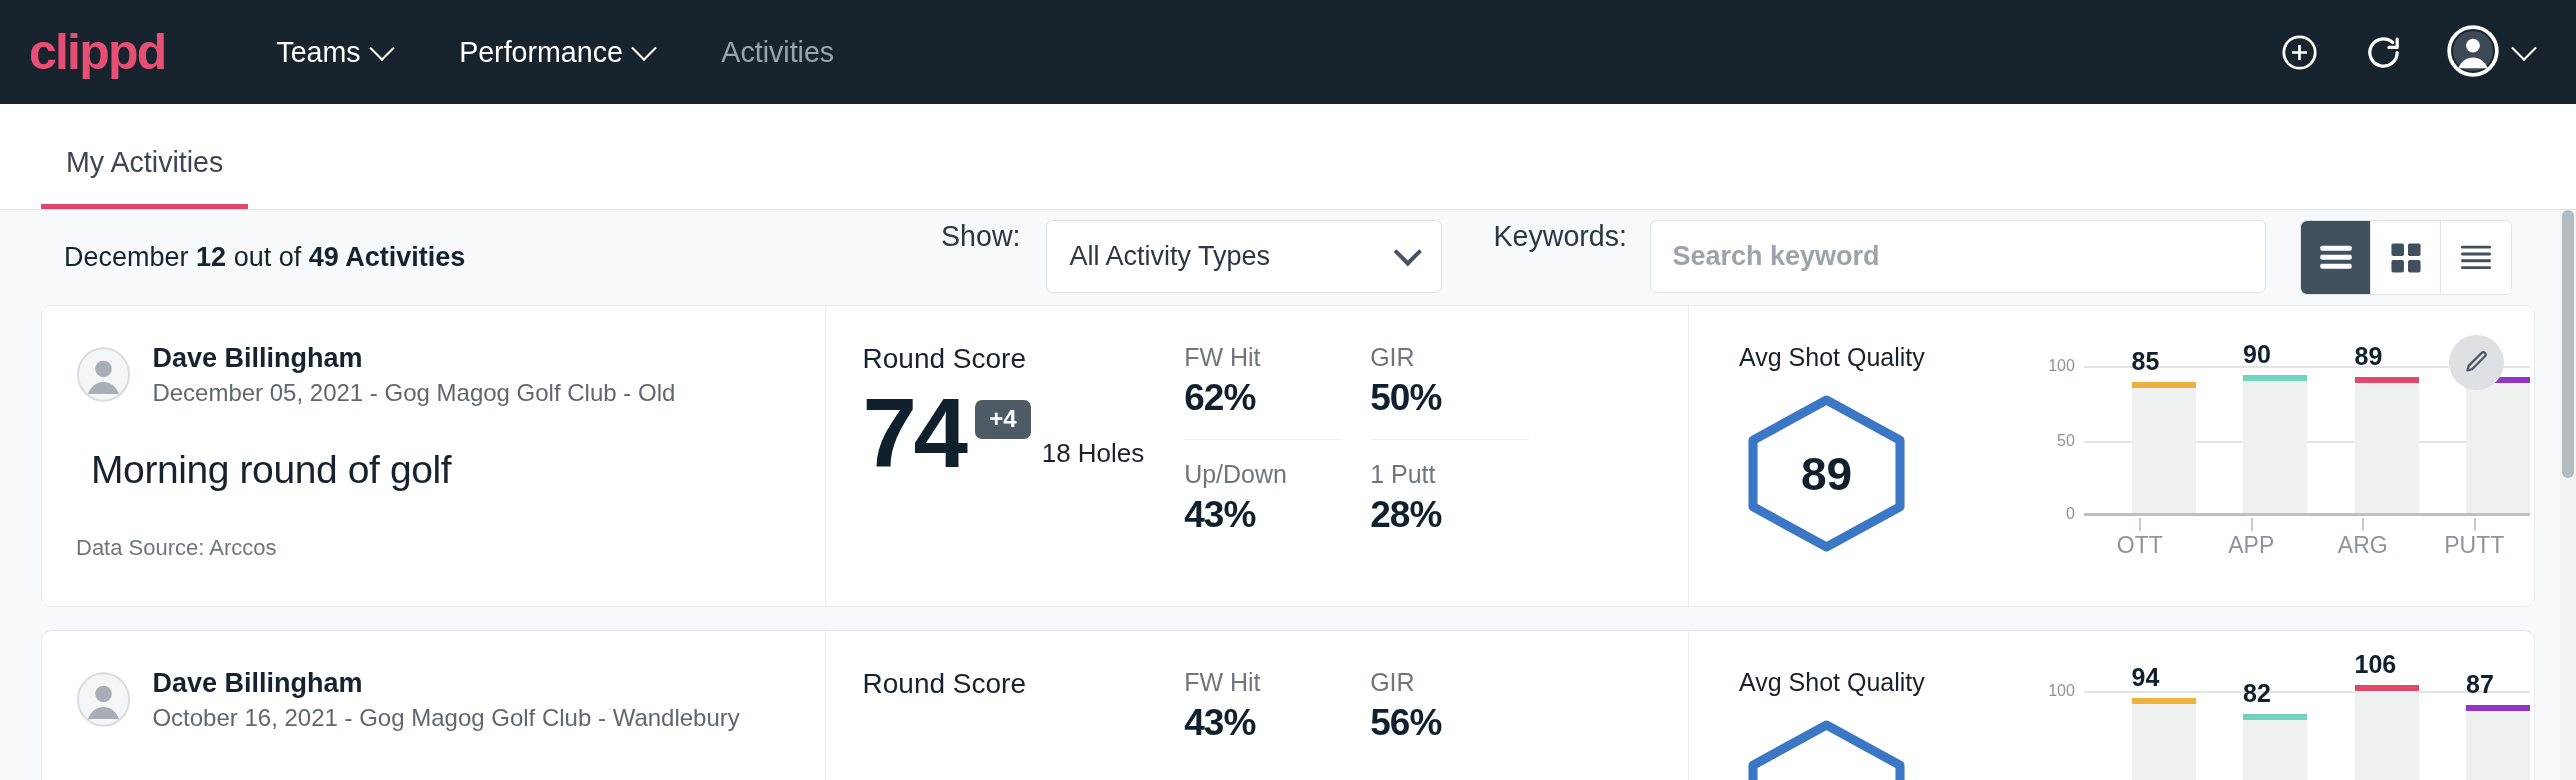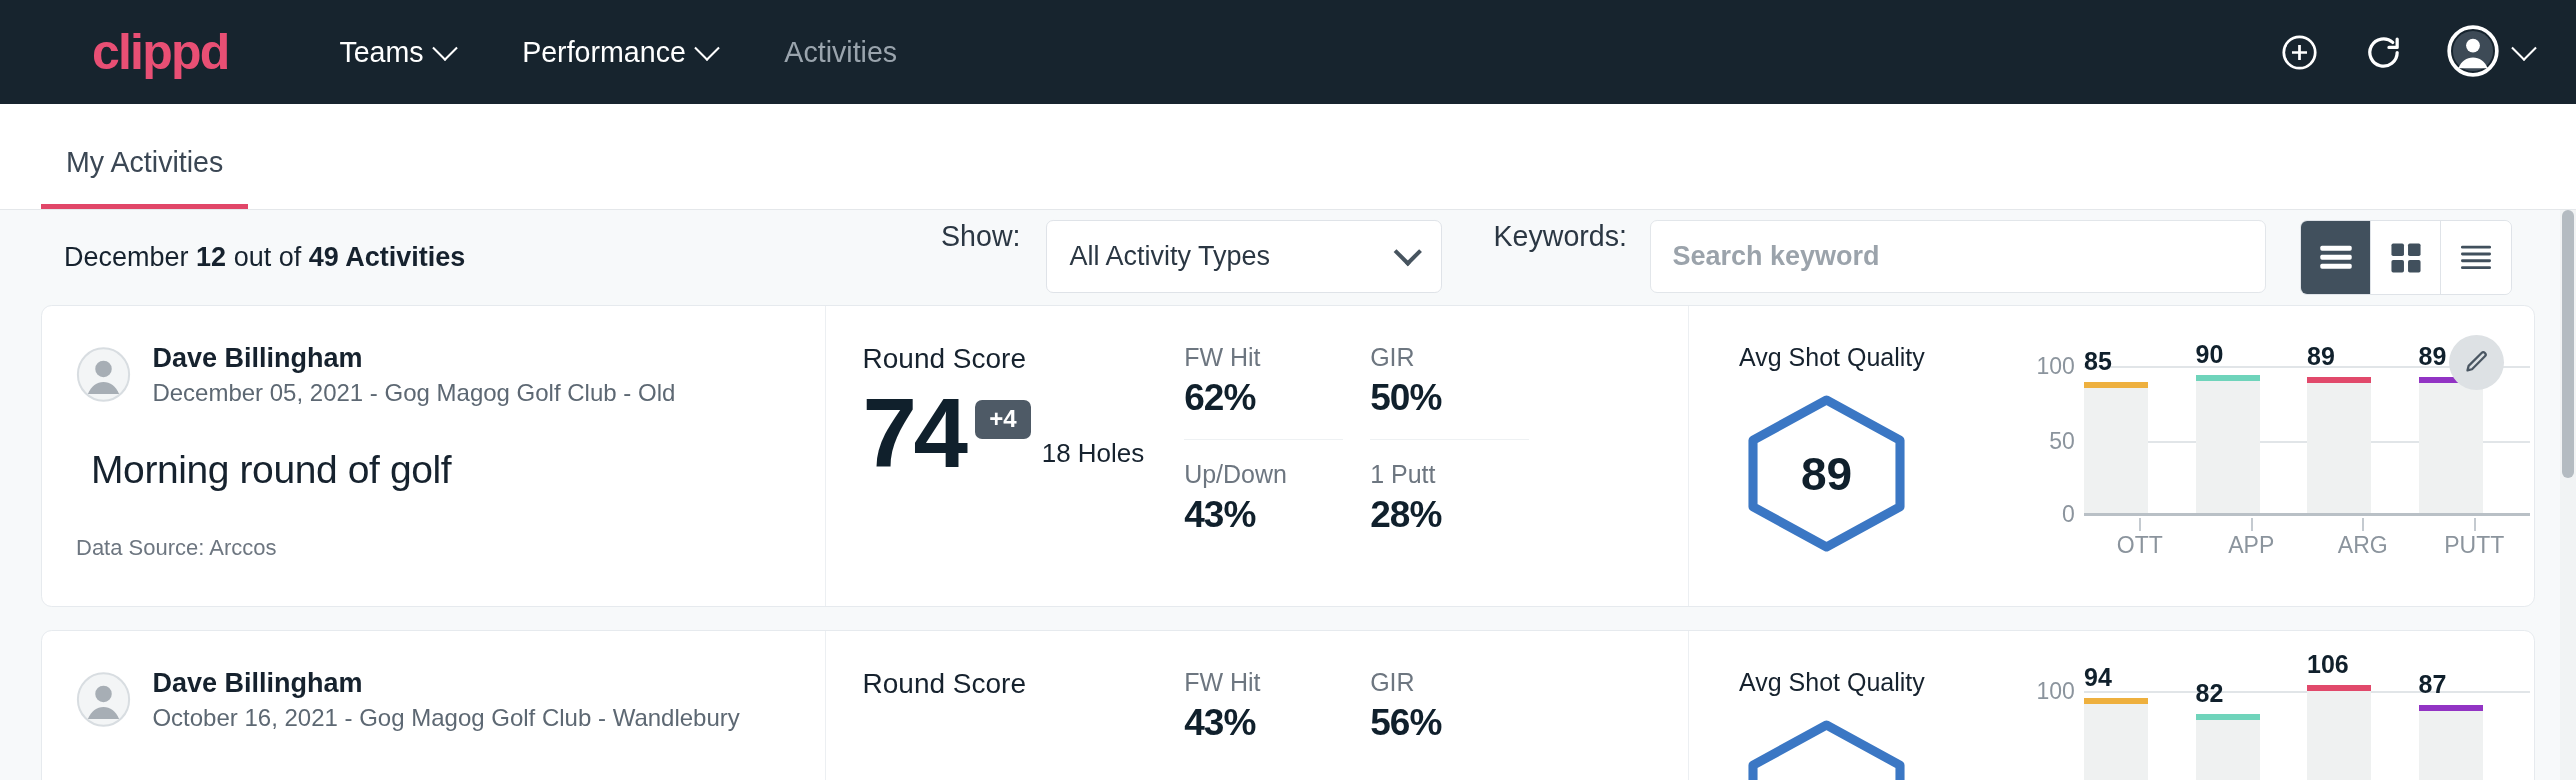--- a/index.html
+++ b/index.html
@@ -9,21 +9,21 @@
     background: #ffffff;
     font-family: "Liberation Sans", sans-serif;
   }
 
   
   .header {
     height: 104px;
     background: #17242e;
     display: flex;
     align-items: center;
-    padding: 0 43px 0 92px;
+    padding: 0 43px 0 29px;
     position: relative;
   }
   .logo {
     font-size: 50px;
     font-weight: 700;
     color: #e84f74;
     letter-spacing: -1.8px;
     margin-right: 77px;
     line-height: 1;
   }
@@ -194,37 +194,37 @@
   .hex-wrap { margin-top: 21.4px; }
   .hexnum {
     position: absolute;
     font-size: 46px; font-weight: 700; color: #10202c;
   }
 
   .chart { position: relative; width: 500px; height: 205px; margin-top: 23px; }
   .yaxis { position: absolute; left: 0; top: 0; width: 48px; height: 150px; }
   .ytick {
     position: absolute; right: 7.1px;
-    font-size: 23px; color: #8b949d;
+    font-size: 16px; color: #8b949d;
     transform: translateY(-50%);
   }
   .plot {
     position: absolute; left: 50px; top: 0;
     width: 446px; height: 150px;
   }
   .grid-line {
     position: absolute; left: 0; right: 0;
     height: 1.8px; background: #e1e5e8;
   }
   .axis-line {
     position: absolute; left: 0; right: 0; bottom: 0;
     height: 2.7px; background: #b9c0c6;
   }
   .bars { position: absolute; left: 0; bottom: 2.7px; width: 100%; height: 147px; display: flex; }
-  .barslot { flex: 1; display: flex; flex-direction: column; justify-content: flex-end; align-items: flex-start; position: relative; }
+  .barslot { flex: 1; display: flex; flex-direction: column; justify-content: flex-end; align-items: flex-end; position: relative; }
   .bar { width: 64px; background: #eff1f1; position: relative; }
   .bar-cap { position: absolute; left: 0; right: 0; top: -6.2px; height: 6.2px; }
   .bar-val {
     position: absolute; bottom: 100%; margin-bottom: 12.5px;
     font-size: 25px; font-weight: 700; color: #10202c;
   }
   .xlabels { position: absolute; left: 50px; top: 166px; width: 446px; display: flex; }
   .xlab { flex: 1; text-align: center; font-size: 23px; color: #8b949d; }
   .xtick { position: absolute; top: 152px; width: 1.8px; height: 12.5px; background: #c4cad0; }
 

